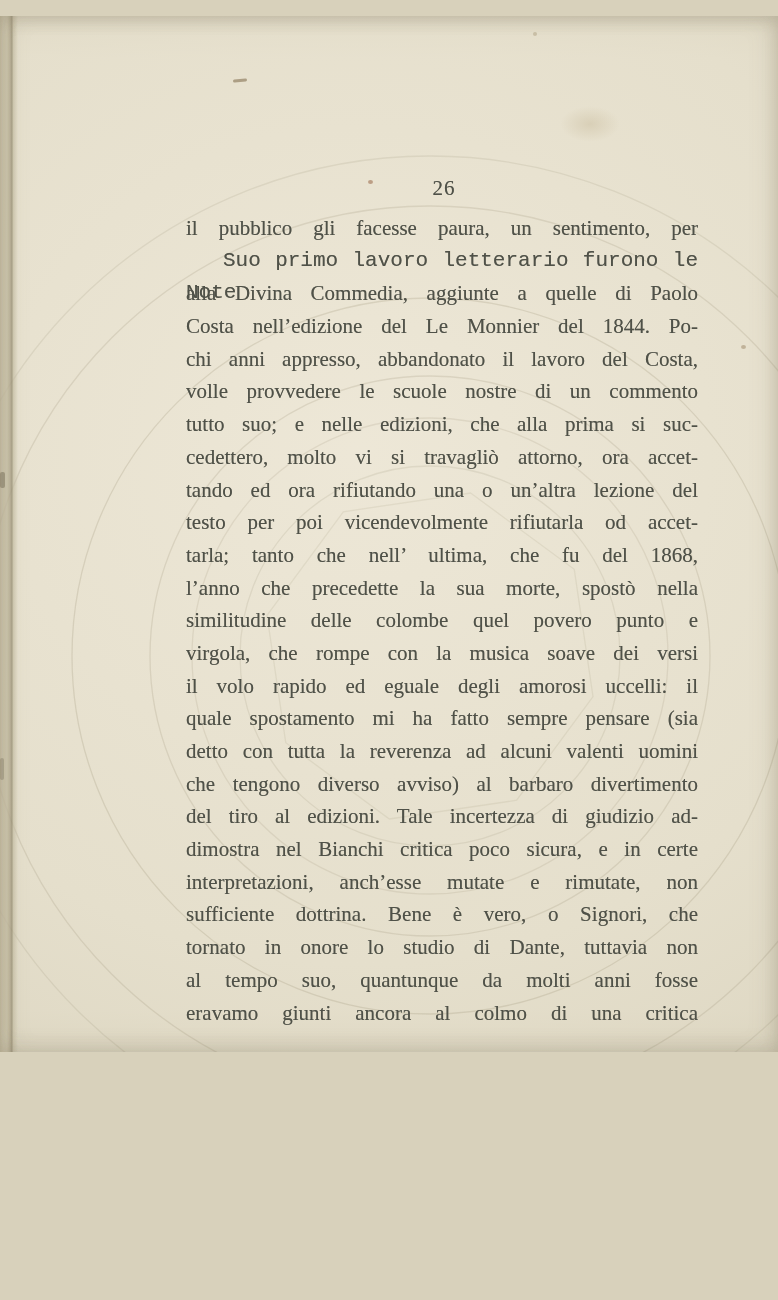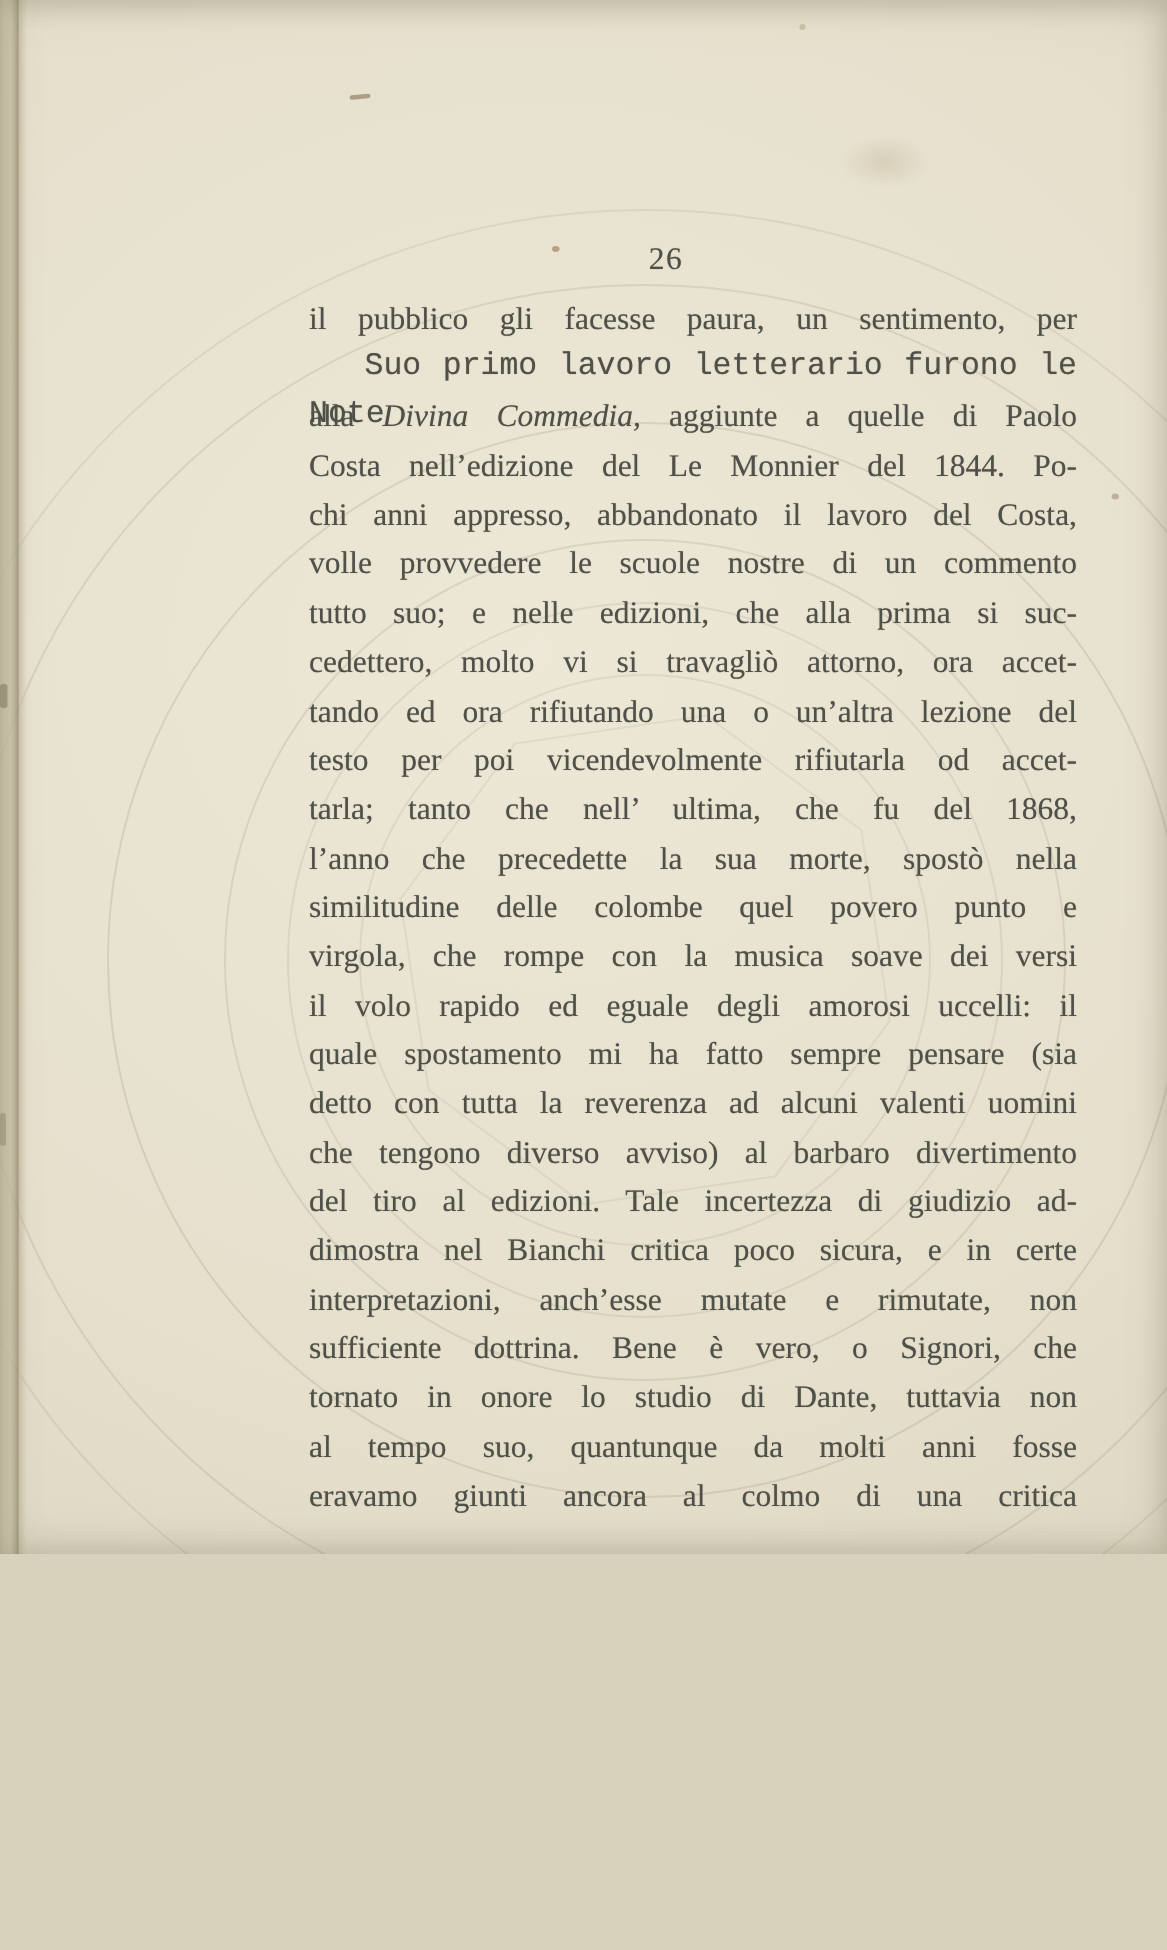--- a/index.html
+++ b/index.html
@@ -13,20 +13,21 @@
   .page {
     position: relative;
     width: 778px;
     height: 1036px;
     overflow: hidden;
     font-family: "Liberation Serif", "DejaVu Serif", serif;
     background:
       radial-gradient(ellipse 130% 90% at 46% 42%, rgba(238,232,216,0.9) 0%, rgba(229,223,204,0.65) 55%, rgba(216,209,187,0.85) 92%),
       linear-gradient(180deg, #ddd6c1 0%, #e5dfcc 4%, #e5dfcc 96%, #dcd5bf 100%),
       #e5dfcc;
+    margin-top: 16px;
   }
   
   .vignette {
     position: absolute; inset: 0;
     pointer-events: none;
     box-shadow:
       inset 0 6px 14px rgba(120,110,85,0.18),
       inset -10px 0 22px rgba(120,110,85,0.10),
       inset 0 -8px 18px rgba(120,110,85,0.10),
       inset 14px 0 20px rgba(120,110,85,0.08);
@@ -72,40 +73,40 @@
     text-align: center;
     font-size: 21px;
     letter-spacing: 1px;
     color: #4f5148;
     text-shadow: 0 0 0.6px rgba(79,81,72,0.55);
   }
 
   
   .text-block {
     position: absolute;
-    left: 206px;
+    left: 186px;
     top: 196px;
     width: 512px;
     font-size: 21px;
     line-height: 32.7px;
     color: #4f5148;
     text-shadow: 0 0 0.6px rgba(79,81,72,0.5);
   }
   .tl {
     height: 32.7px;
     text-align: justify;
     text-align-last: justify;
     -moz-text-align-last: justify;
     text-justify: inter-word;
     white-space: normal;
     word-spacing: 0.5px;
   }
   .tl.noj { text-align-last: left; -moz-text-align-last: left; }
   .tl.ind { text-indent: 37px; font-family: Liberation Mono, monospace; }
-  .tl .it { font-style: italic; }
+  .tl .it { }
 
   
   .speck { position: absolute; pointer-events: none; }
   .speck-dash {
     left: 233px; top: 63px; width: 14px; height: 3px;
     background: #98876b; border-radius: 2px;
     transform: rotate(-6deg); opacity: 0.75;
   }
   .speck-red {
     left: 368px; top: 164px; width: 5px; height: 4px;

